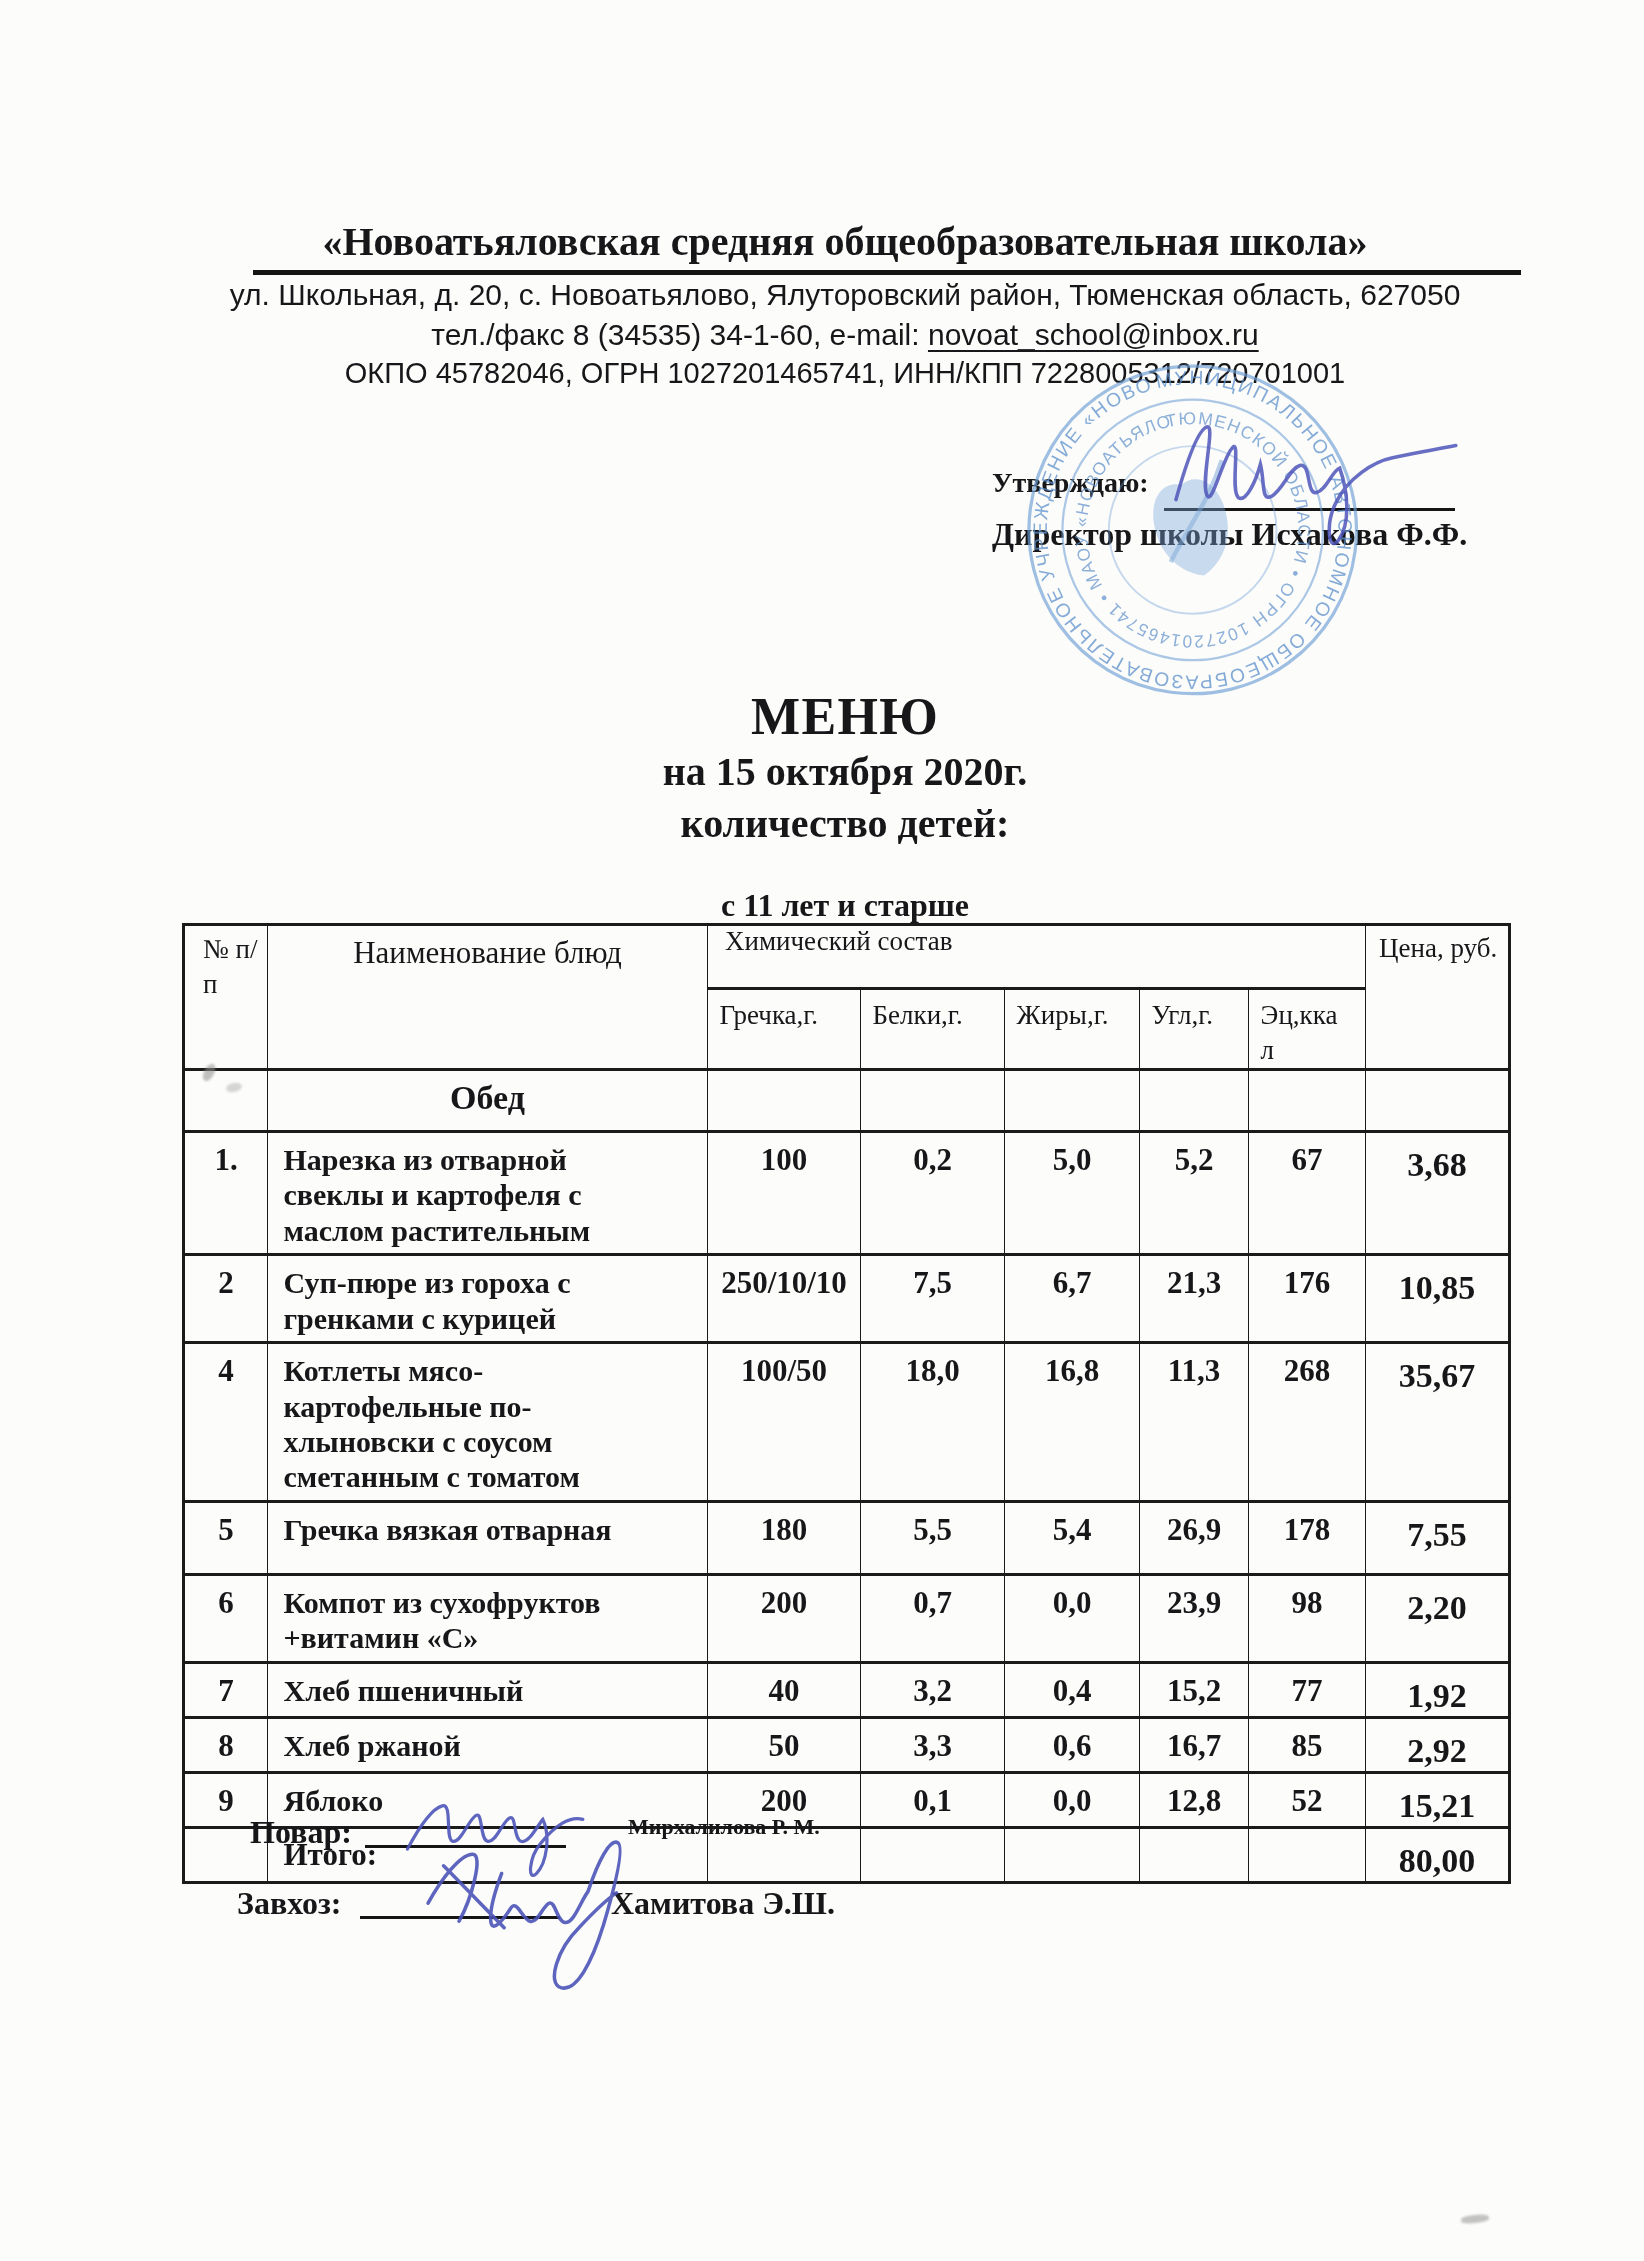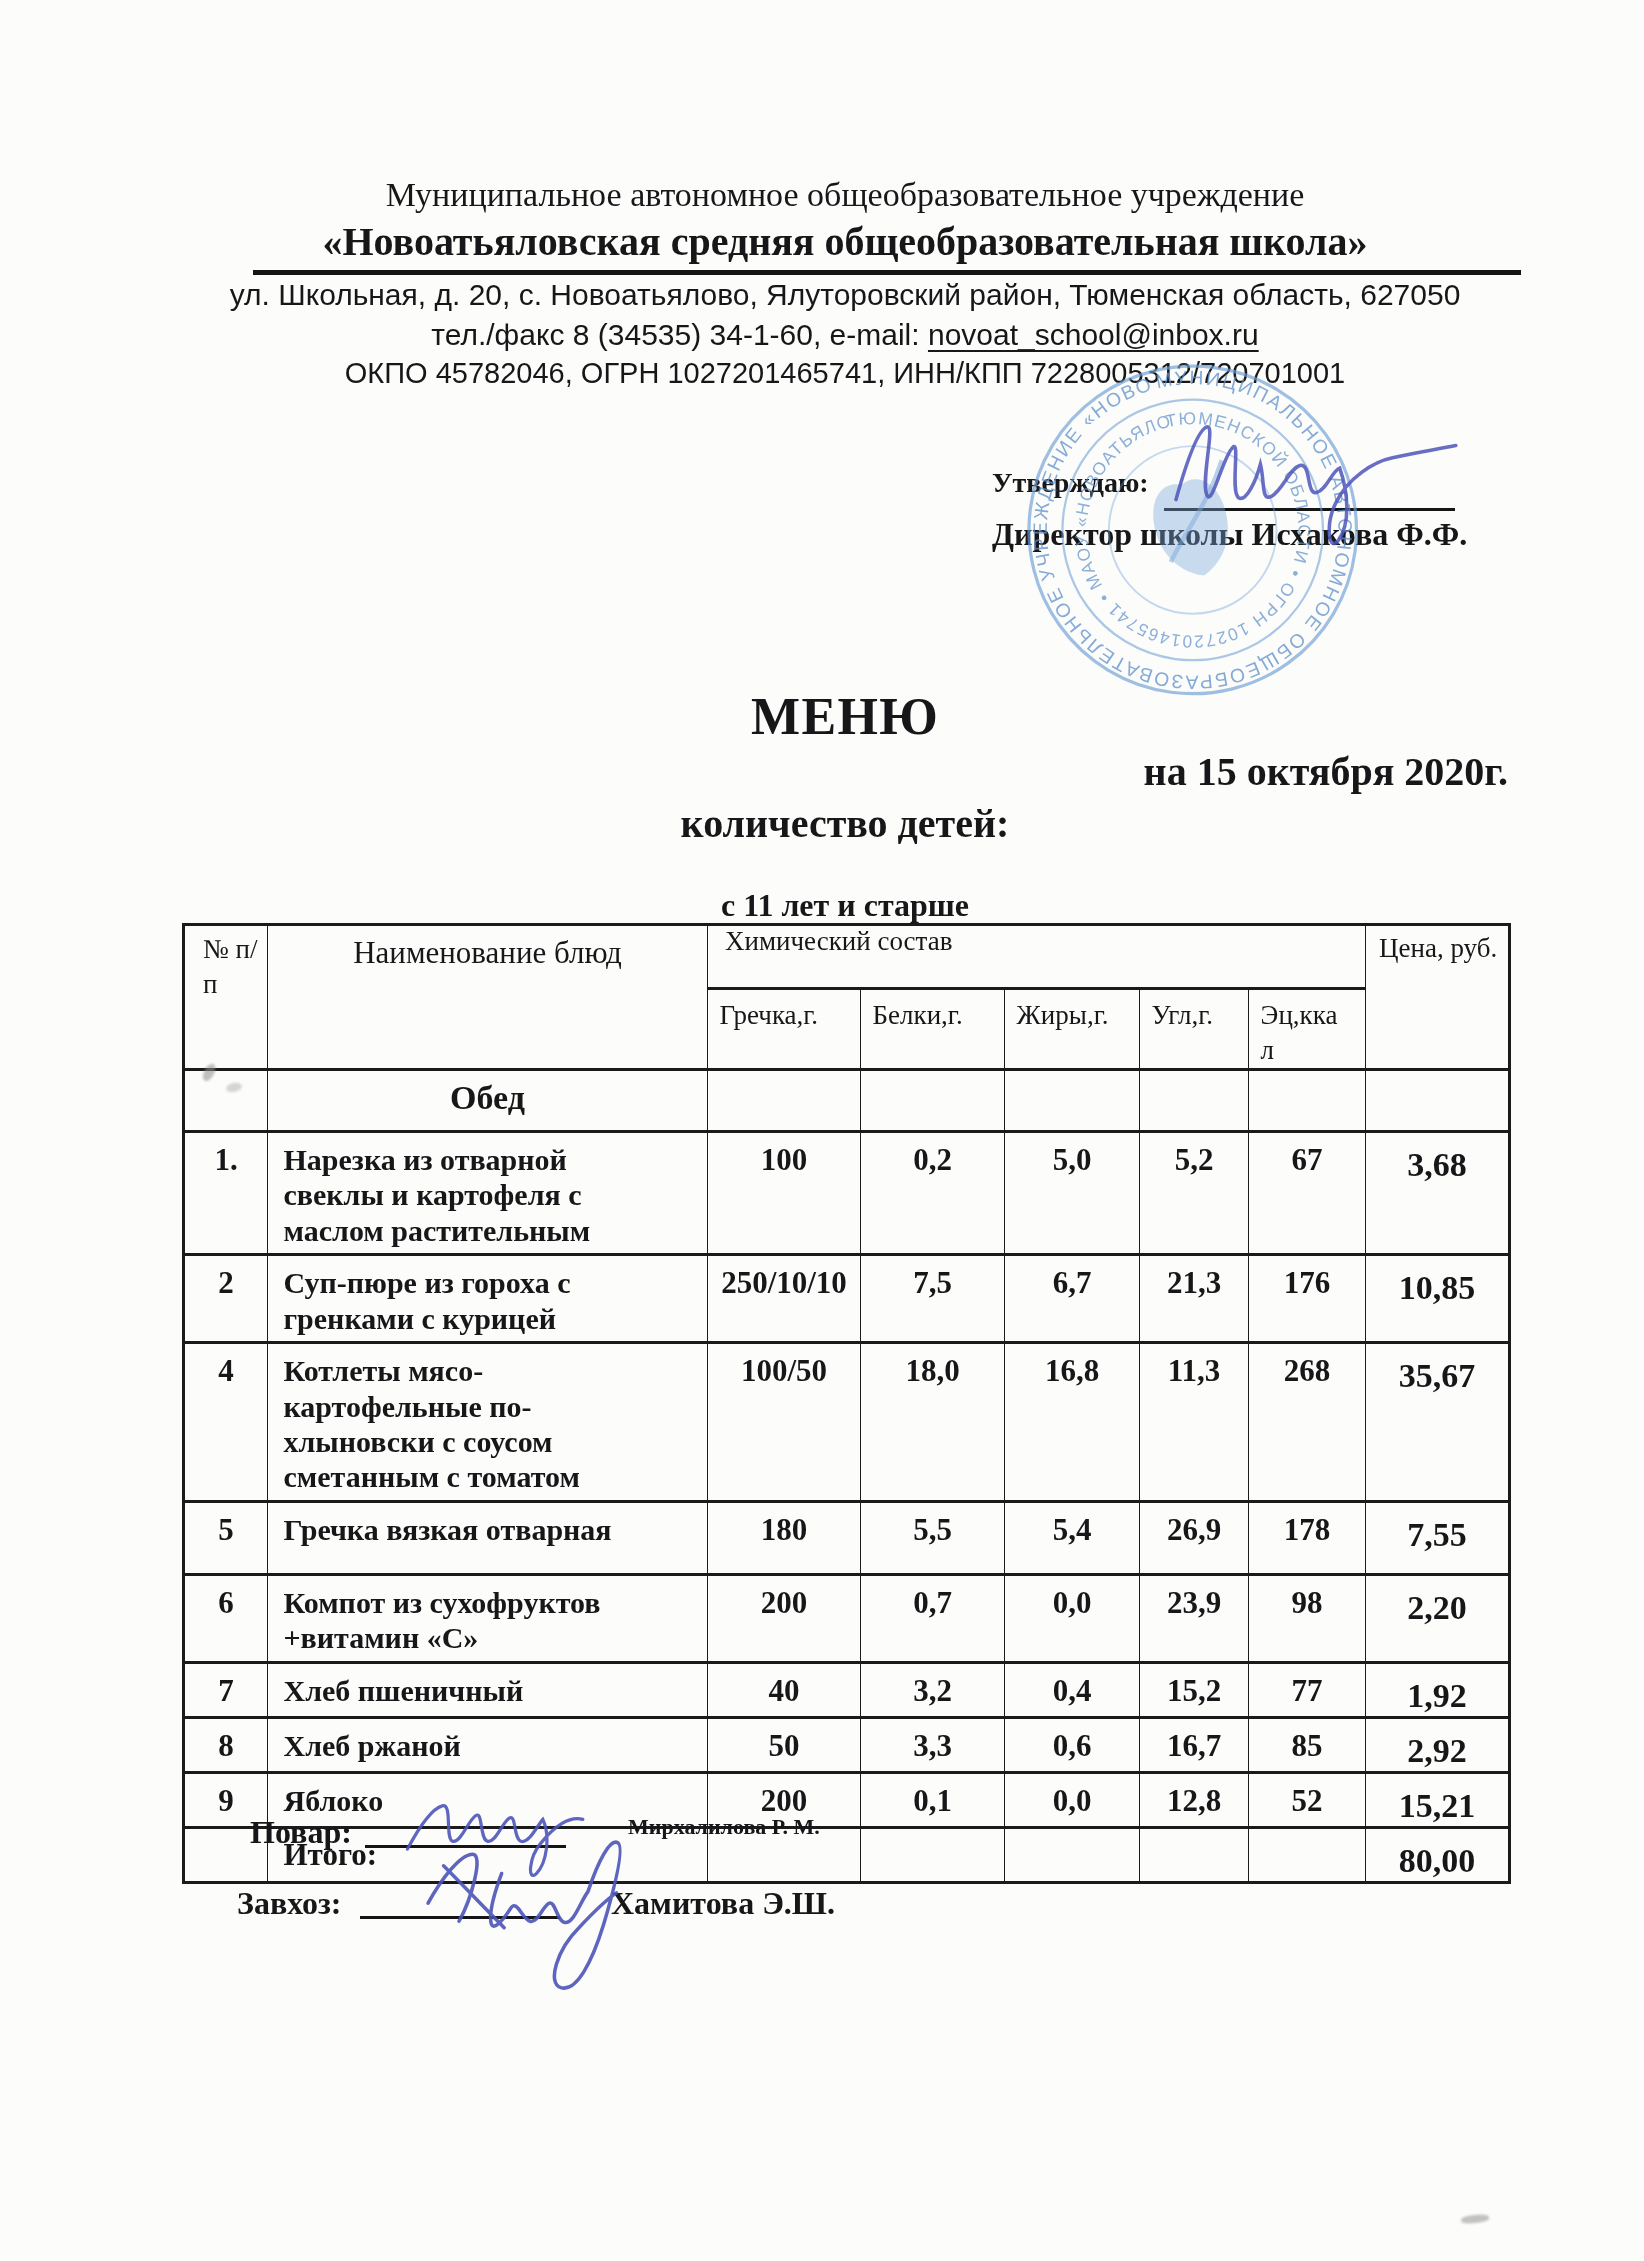--- a/index.html
+++ b/index.html
@@ -24,21 +24,21 @@
   .email-u{text-decoration:underline;text-decoration-thickness:1.9px;text-underline-offset:5.2px;}
   .codes{top:356px;font-size:29px;line-height:1.2;}
 
   
   .approve{top:467px;left:992px;font-size:28px;font-weight:bold;}
   .approve-rule{top:508px;left:1164px;width:291px;height:3.2px;background:#151515;}
   .director{top:516px;left:992px;font-size:32px;font-weight:bold;}
 
   
   .t-menu{top:687px;font-size:52px;font-weight:bold;letter-spacing:1.3px;}
-  .t-date{top:748px;font-size:40px;font-weight:bold;text-align:right;}
+  .t-date{top:748px;font-size:40px;font-weight:bold;}
   .t-child{top:800px;font-size:40px;font-weight:bold;}
   .t-age{top:887px;font-size:32px;font-weight:bold;}
 
   
   .menu-table{
     position:absolute;left:182px;top:923px;
     border-collapse:collapse;table-layout:fixed;
     width:1326px;
   }
   .menu-table td,.menu-table th{
@@ -83,21 +83,20 @@
   .speck{position:absolute;border-radius:50%;filter:blur(1px);}
   .speck.s1{left:204px;top:1063px;width:10.3px;height:19.3px;background:#8f8f8f;opacity:.55;transform:rotate(28deg);}
   .speck.s2{left:226px;top:1083px;width:15.5px;height:9px;background:#9d9d9d;opacity:.4;transform:rotate(-12deg);}
   .speck.s3{left:1461px;top:2215px;width:28px;height:7.7px;background:#8a8a8a;opacity:.5;transform:rotate(-6deg);border-radius:40%;}
 </style>
 </head>
 <body>
 
 <div class="page">
 
-  <div class="abs centerband org-type">Муниципальное автономное общеобразовательное учреждение</div>
   <div class="abs centerband org-name">«Новоатьяловская средняя общеобразовательная школа»</div>
   <div class="abs head-rule"></div>
   <div class="abs centerband addr sans">ул. Школьная, д. 20, с. Новоатьялово, Ялуторовский район, Тюменская область, 627050</div>
   <div class="abs centerband phone sans"><span>тел./факс 8 (34535) 34-1-60,  e-mail: </span><span class="email-u">novoat_school@inbox.ru</span></div>
   <div class="abs centerband codes sans">ОКПО 45782046, ОГРН 1027201465741, ИНН/КПП 7228005312/720701001</div>
 
   <div class="abs approve">Утверждаю:</div>
   <div class="abs approve-rule"></div>
   <div class="abs director">Директор школы Исхакова Ф.Ф.</div>
 

